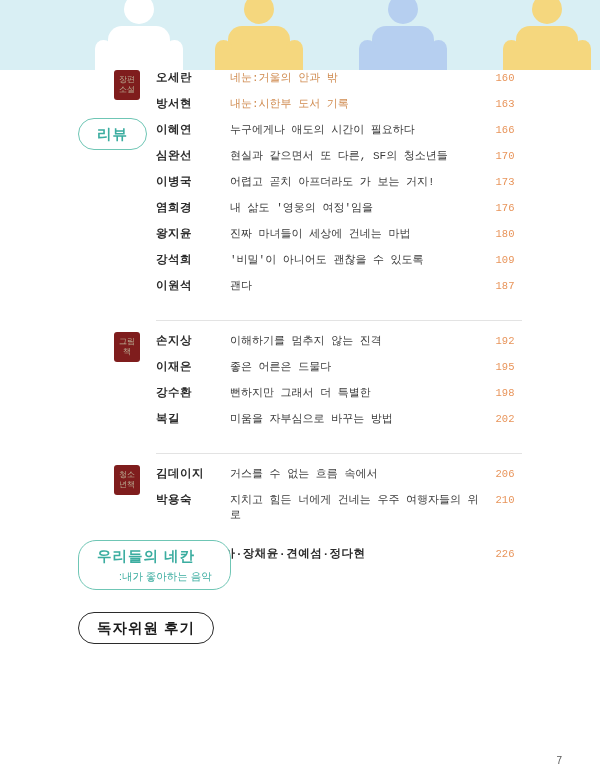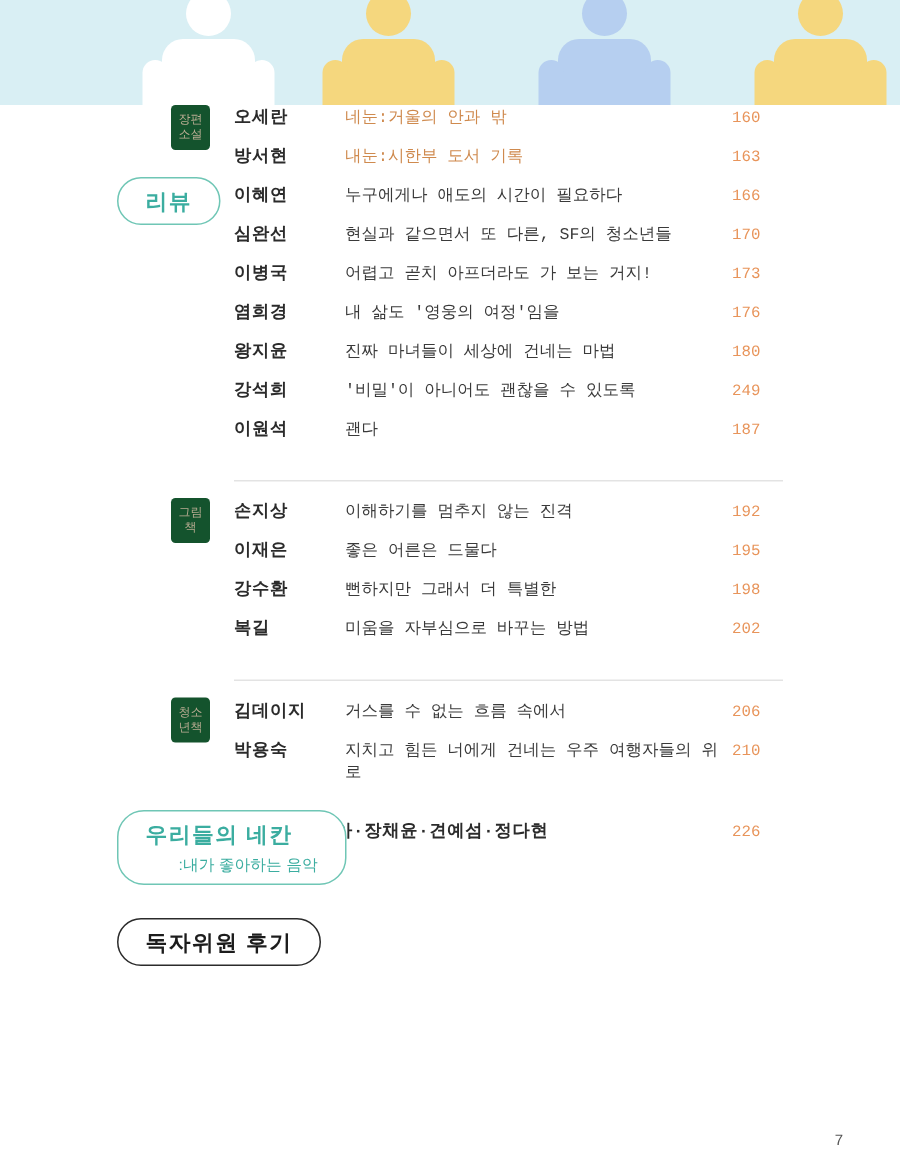--- a/index.html
+++ b/index.html
@@ -129,21 +129,21 @@
     border-top: 1px solid #e3e3e3;
     margin: 0 0 12px 0;
     width: 366px;
   }
 
   .group-tag {
     position: absolute;
     left: -42px;
     top: 0;
     width: 22px;
-    background: #14532d;
+    background: #7f1d1d;
     border-radius: 3px;
     color: #b9ac92;
     font-size: 8px;
     line-height: 1.25;
     text-align: center;
     padding: 5px 2px;
     letter-spacing: 0;
   }
 
   .row {
@@ -163,21 +163,21 @@
   .row .title {
     flex: 1 1 auto;
     font-size: 11px;
     color: #3a3a3a;
   }
   .row .title.link {
     color: #cf8a4e;
   }
   .row .page {
     flex: 0 0 34px;
-    text-align: left;
+    text-align: center;
     font-size: 10.5px;
     color: #e8945a;
   }
 
   
   .sec-block {
     position: relative;
     margin-top: 22px;
   }
   .sec-block .pill-wrap {
@@ -279,21 +279,21 @@
           <div class="page">176</div>
         </div>
         <div class="row">
           <div class="author">왕지윤</div>
           <div class="title">진짜 마녀들이 세상에 건네는 마법</div>
           <div class="page">180</div>
         </div>
         <div class="row">
           <div class="author">강석희</div>
           <div class="title">'비밀'이 아니어도 괜찮을 수 있도록</div>
-          <div class="page">249</div>
+          <div class="page">109</div>
         </div>
         <div class="row">
           <div class="author">이원석</div>
           <div class="title">괜다</div>
           <div class="page">187</div>
         </div>
       </div>
 
       <div class="group">
         <div class="group-divider"></div>

